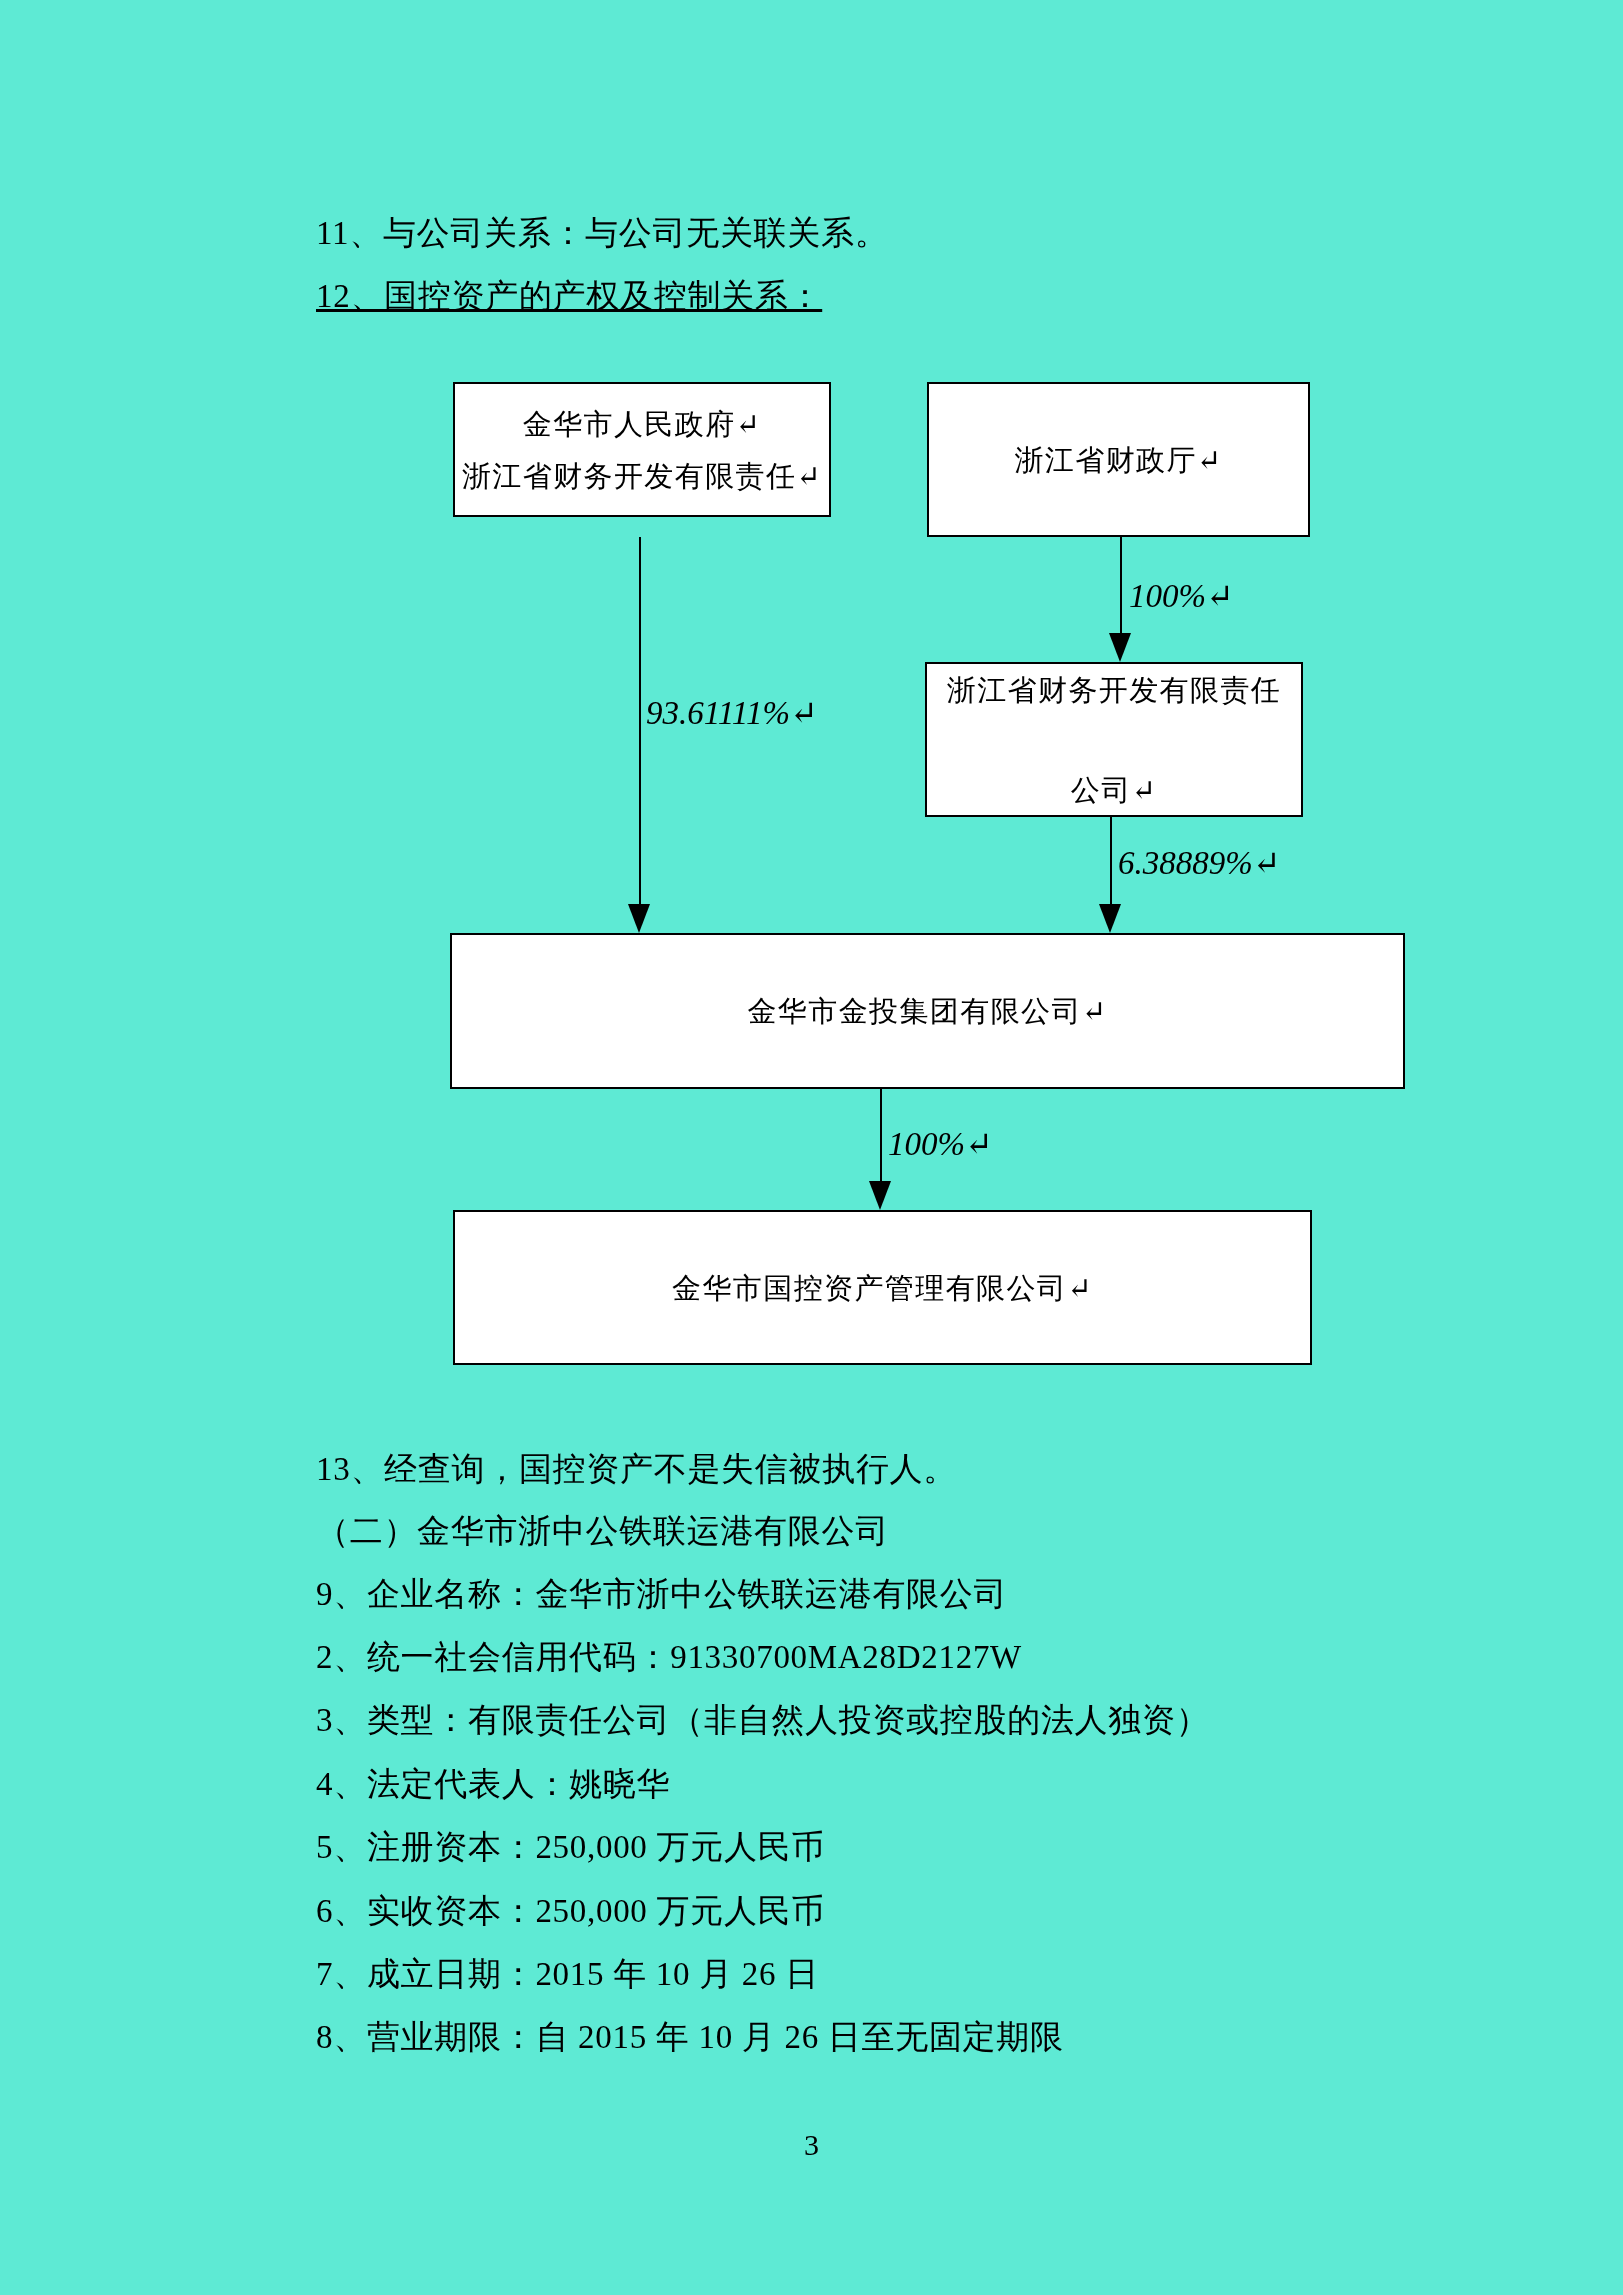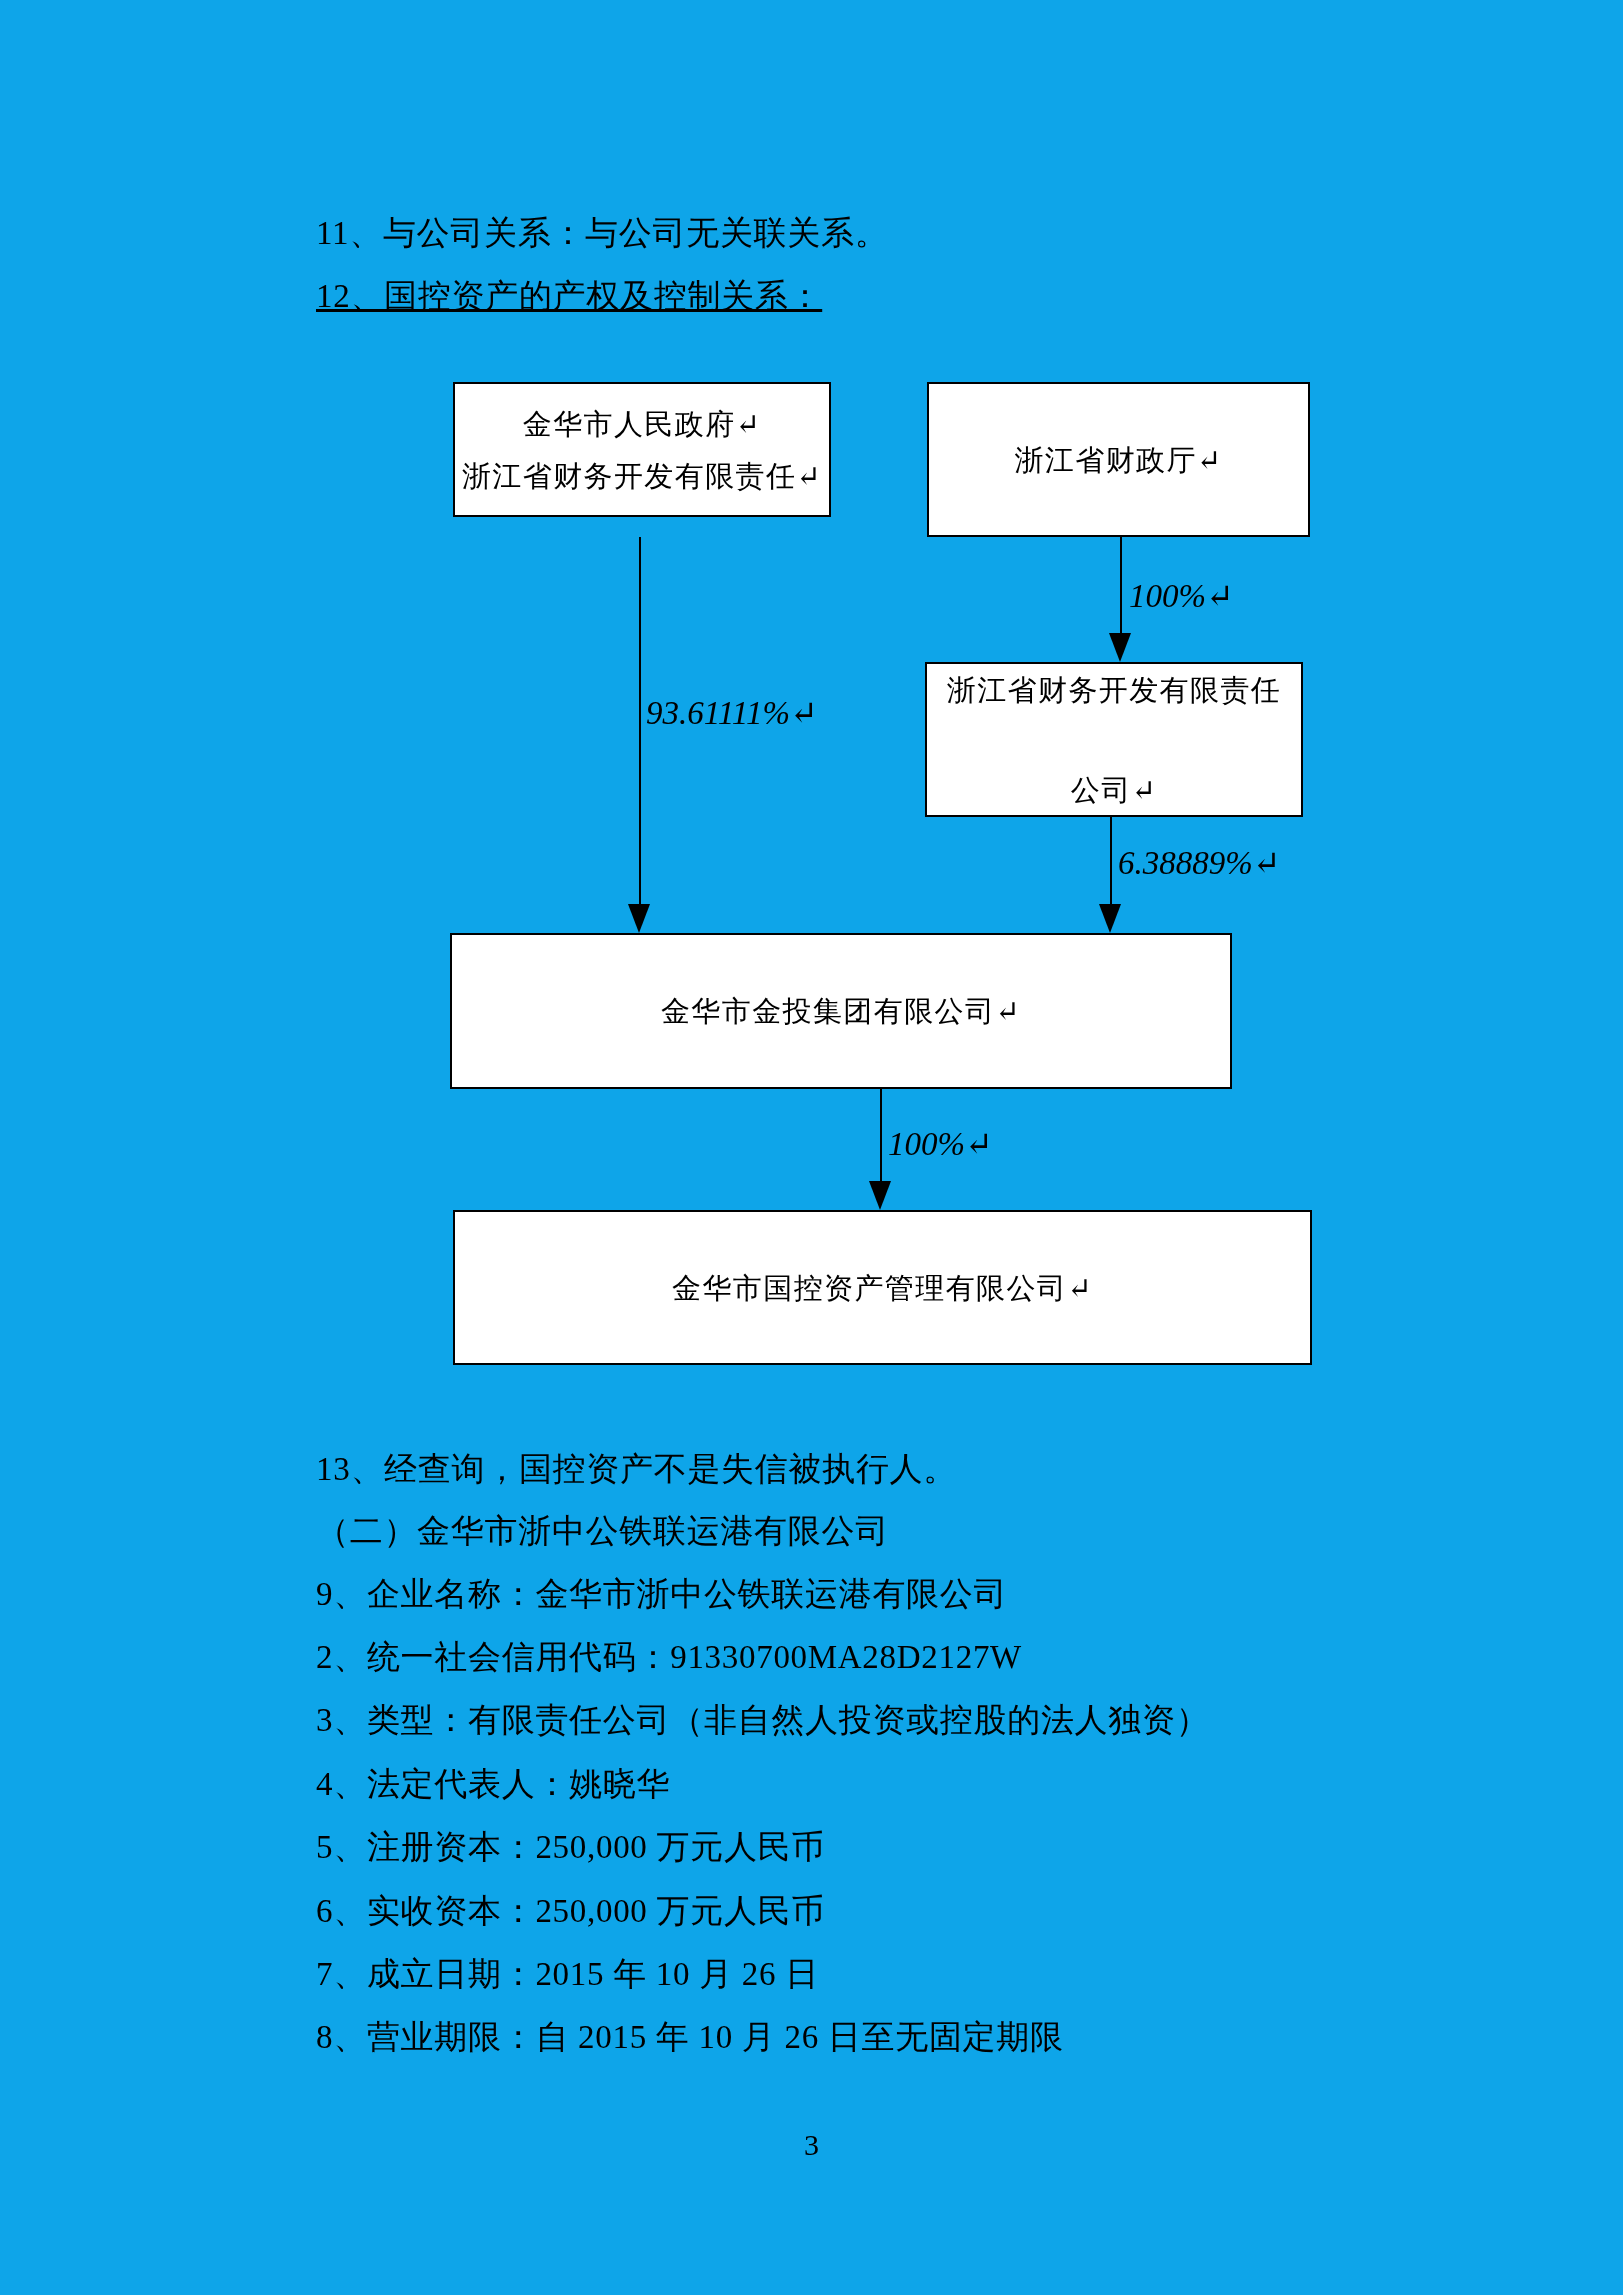--- a/index.html
+++ b/index.html
@@ -1,20 +1,20 @@
 <!DOCTYPE html>
 <html style="font-size:11px"><head>
 <meta charset="utf-8">
 <style>
   html, body { margin: 0; padding: 0; background: #ffffff; }
   .page {
     position: relative;
     width: 1623px;
     height: 2295px;
-    background: #0ea5e9;
+    background: #5eead4;
     color: #000000;
     font-family: "Liberation Serif", "DejaVu Serif", serif;
     overflow: hidden;
   }
   .para {
     position: absolute;
     left: 316px;
     font-size: 33px;
     line-height: 40px;
     letter-spacing: 0.7px;
@@ -48,21 +48,21 @@
   .edge-label {
     position: absolute;
     font-size: 33px;
     line-height: 37px;
     white-space: pre;
     font-style: italic;
   }
   .box-sasac       { left: 453px;  top: 382px;  width: 378px;  height: 135px; align-items: center; }
   .box-czt         { left: 927px; top: 382px;  width: 383px;  height: 155px; }
   .box-cwkf        { left: 925px; top: 662px;  width: 378px;  height: 155px; gap: 48px; }
-  .box-group       { left: 450px;  top: 933px; width: 782px; height: 156px; }
+  .box-group       { left: 450px;  top: 933px; width: 955px; height: 156px; }
   .box-asset       { left: 453px;  top: 1210px; width: 859px; height: 155px; }
 
   .line-sasac      { left: 639px;  top: 537px;  height: 368px; }
   .arrow-sasac     { left: 628px;  top: 904px; }
   .label-sasac     { left: 646px;  top: 695px; }
 
   .line-czt        { left: 1120px; top: 537px;  height: 97px; }
   .arrow-czt       { left: 1109px; top: 633px; }
   .label-czt       { left: 1129px; top: 578px; }
 

